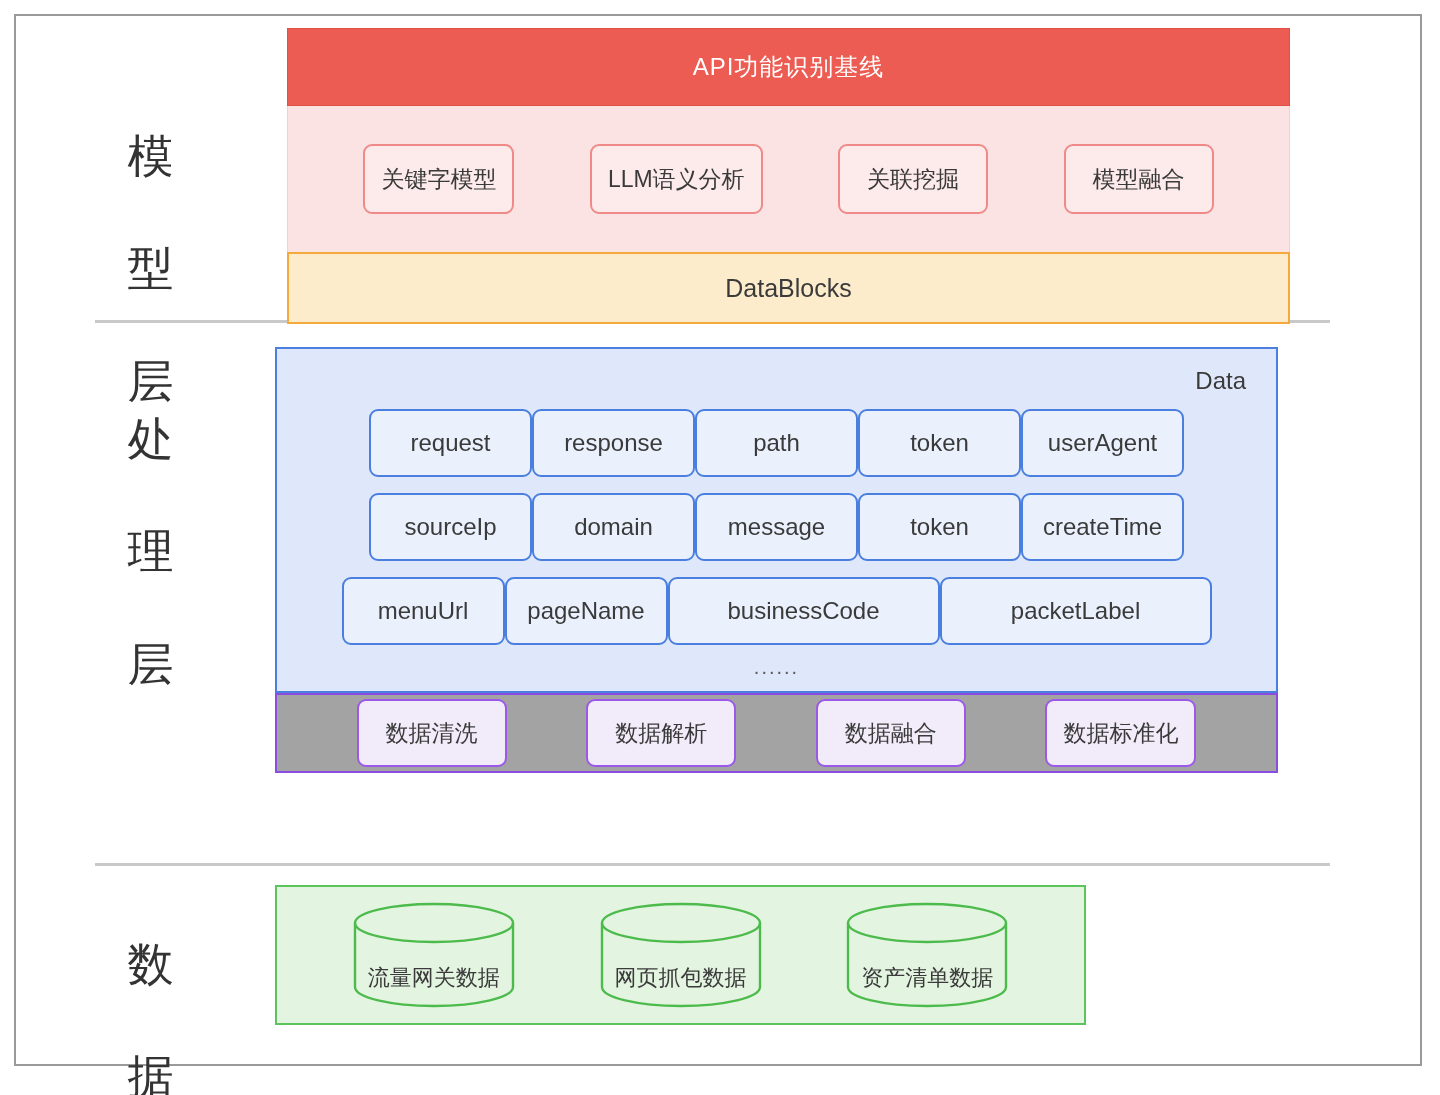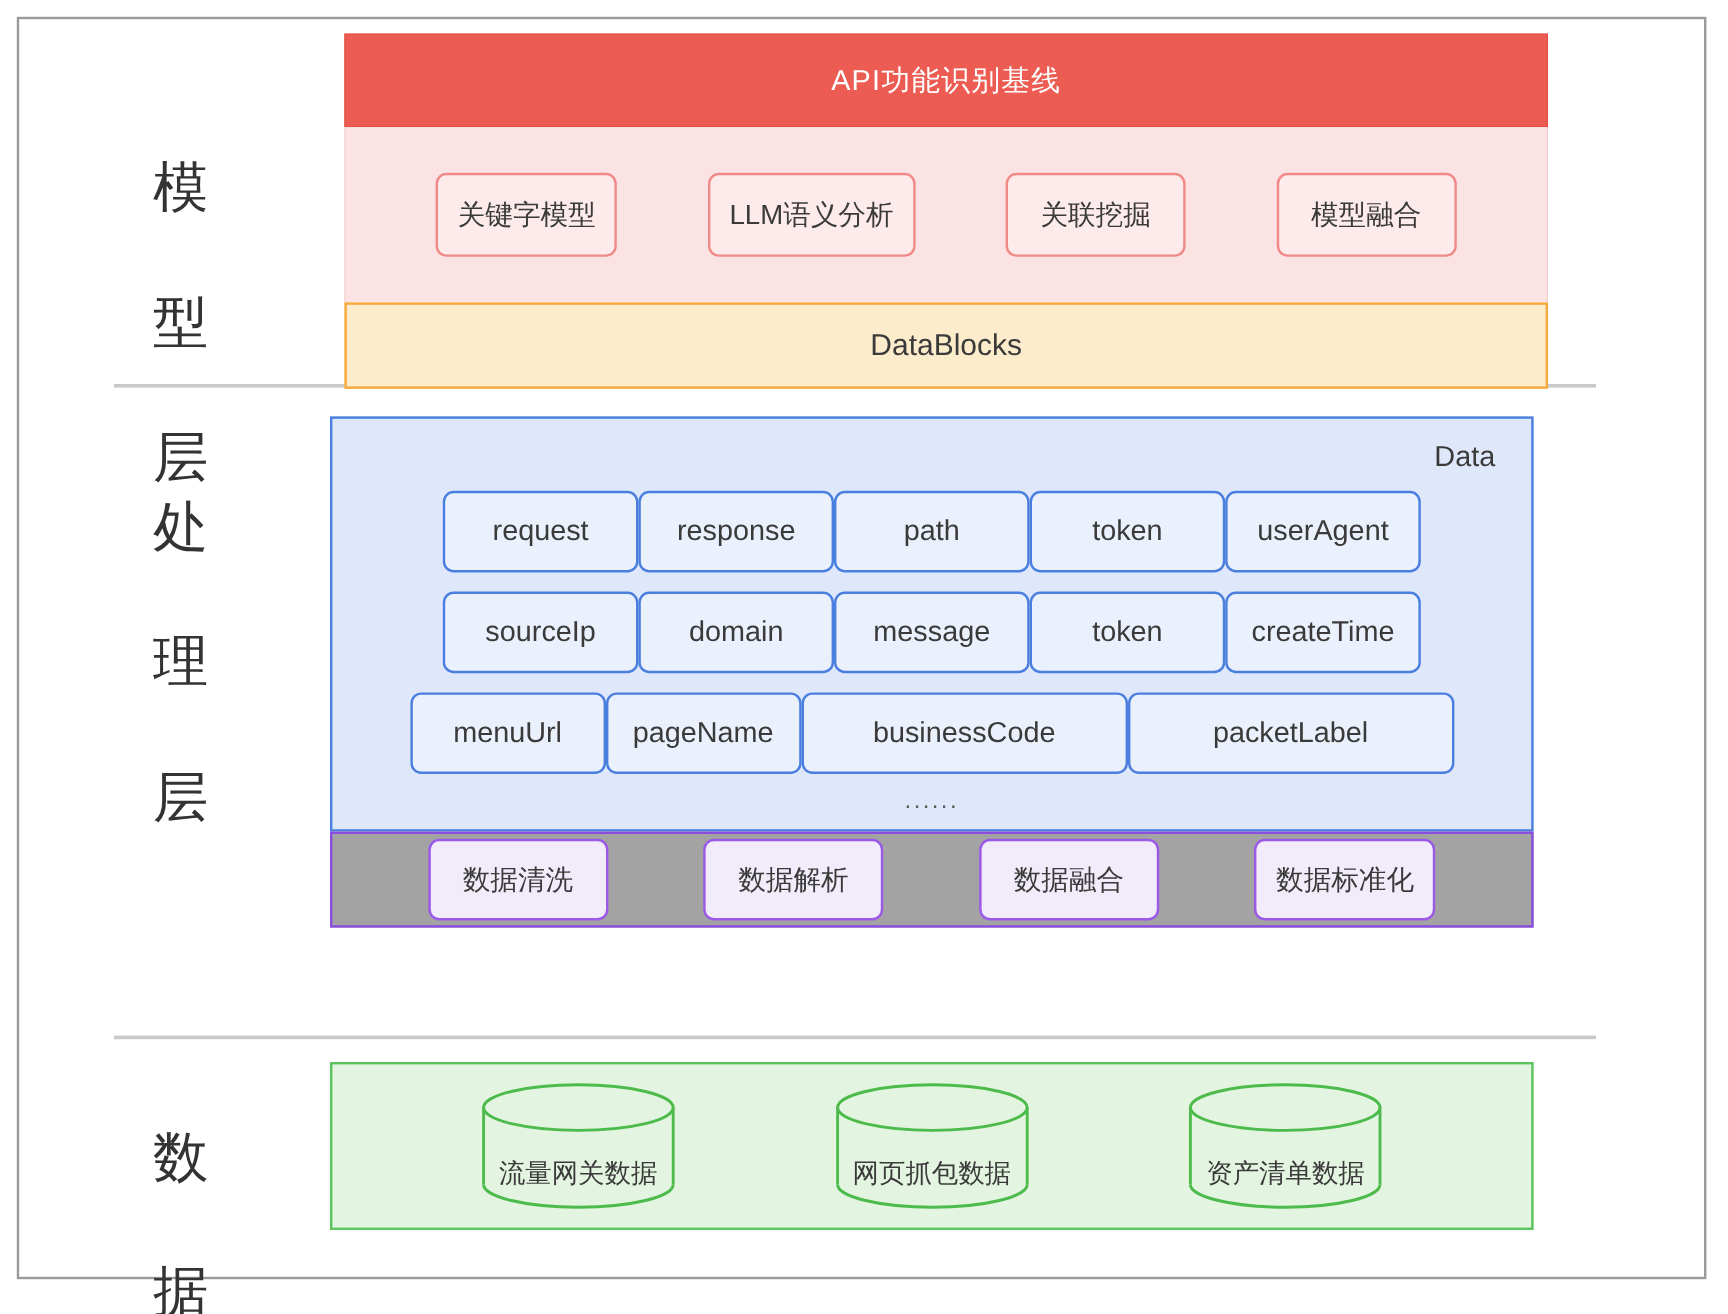--- a/index.html
+++ b/index.html
@@ -180,21 +180,21 @@
     align-items: center;
     justify-content: center;
     box-sizing: border-box;
   }
 
   
   .data-layer-panel {
     position: absolute;
     left: 275px;
     top: 885px;
-    width: 1003px;
+    width: 811px;
     height: 140px;
     background: #e3f5e0;
     border: 2px solid #5cc45c;
     box-sizing: border-box;
     display: flex;
     align-items: center;
     justify-content: space-evenly;
   }
   .cylinder {
     position: relative;

